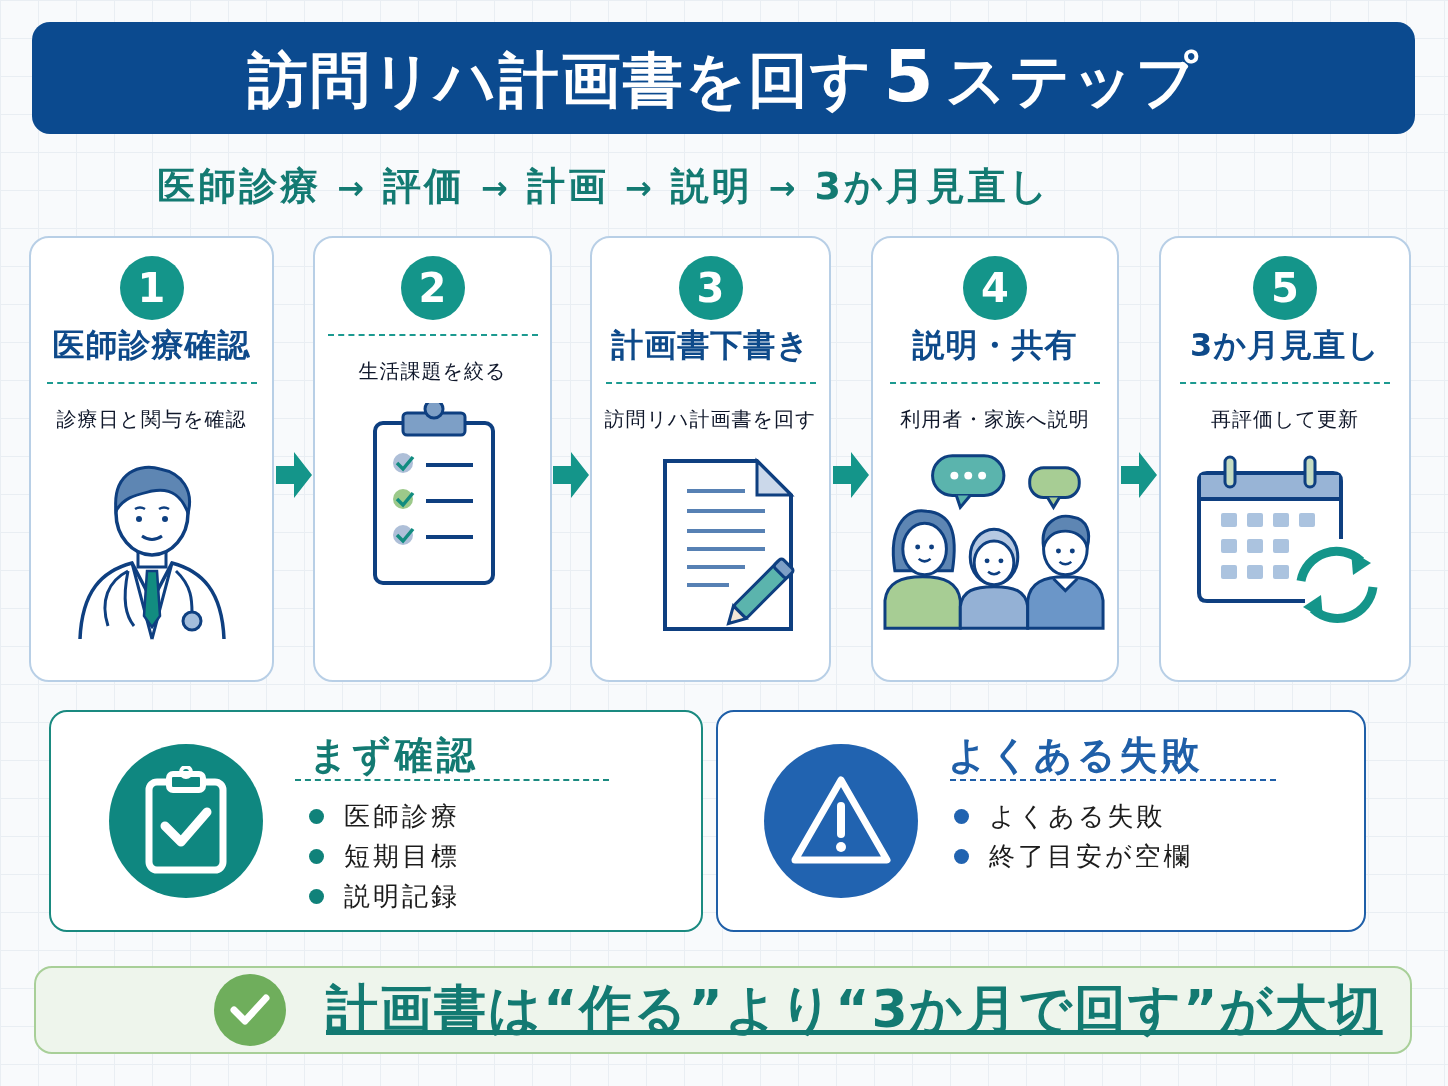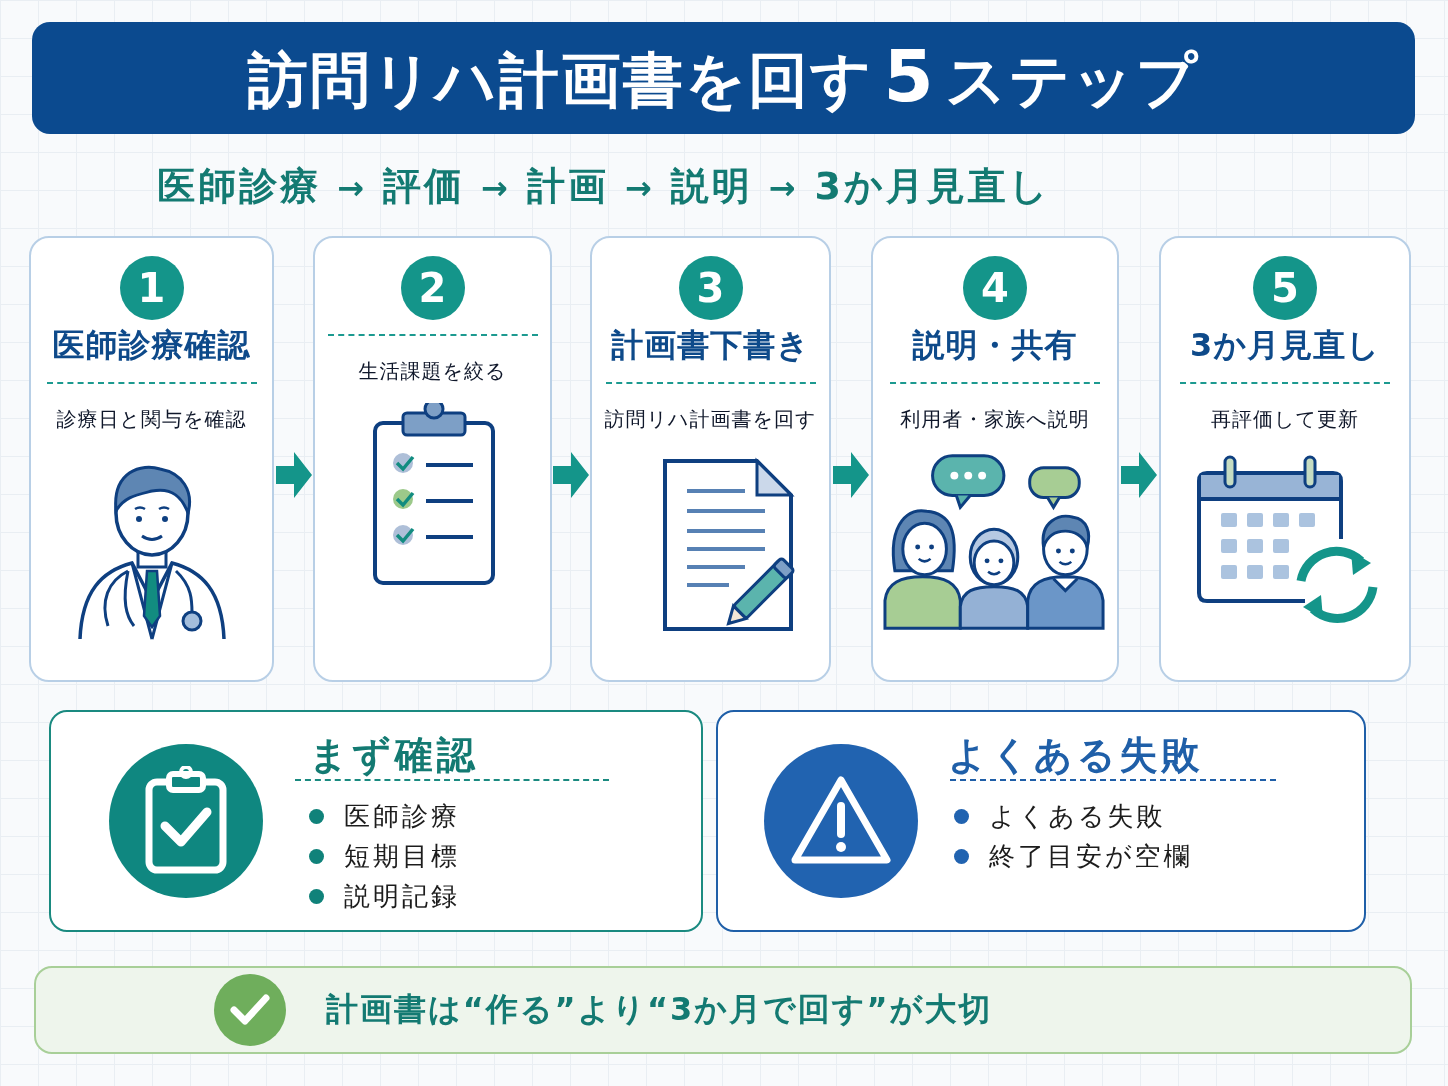--- a/index.html
+++ b/index.html
@@ -89,21 +89,21 @@
   .bottom-bar {
     position: absolute; left: 34px; top: 966px; width: 1378px; height: 88px;
     background: #eef5ec; border: 2.5px solid #a8cf98; border-radius: 18px;
     display: flex; align-items: center;
   }
   .bottom-check {
     margin-left: 178px; width: 72px; height: 72px; border-radius: 50%; background: #6fae5c;
     display: flex; align-items: center; justify-content: center;
   }
   .bottom-text {
-    margin-left: 40px; color: #137a72; font-weight: 700; font-size: 32px; letter-spacing: 2px; white-space: nowrap;
+    margin-left: 40px; color: #137a72; font-weight: 700; font-size: 52px; letter-spacing: 2px; white-space: nowrap; text-decoration: underline;
   }
 </style>
 </head>
 <body>
 
 <div class="title-bar">
   <div class="title-text">
     <span>訪問リハ計画書を回す</span><span class="big5">5</span><span>ステップ</span>
   </div>
 </div>

